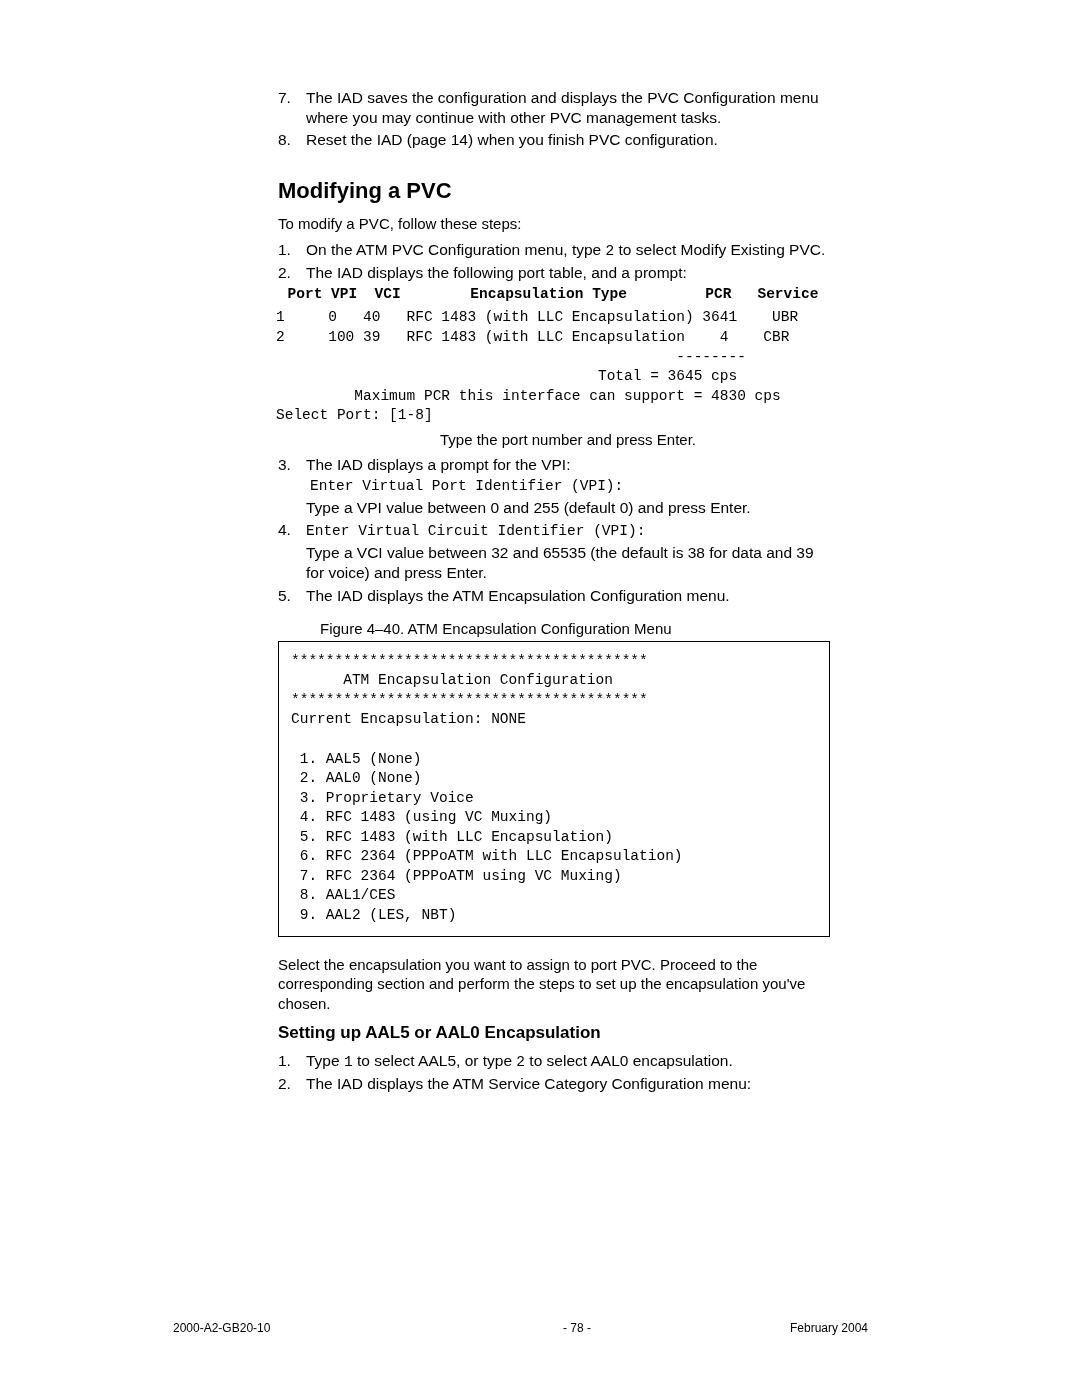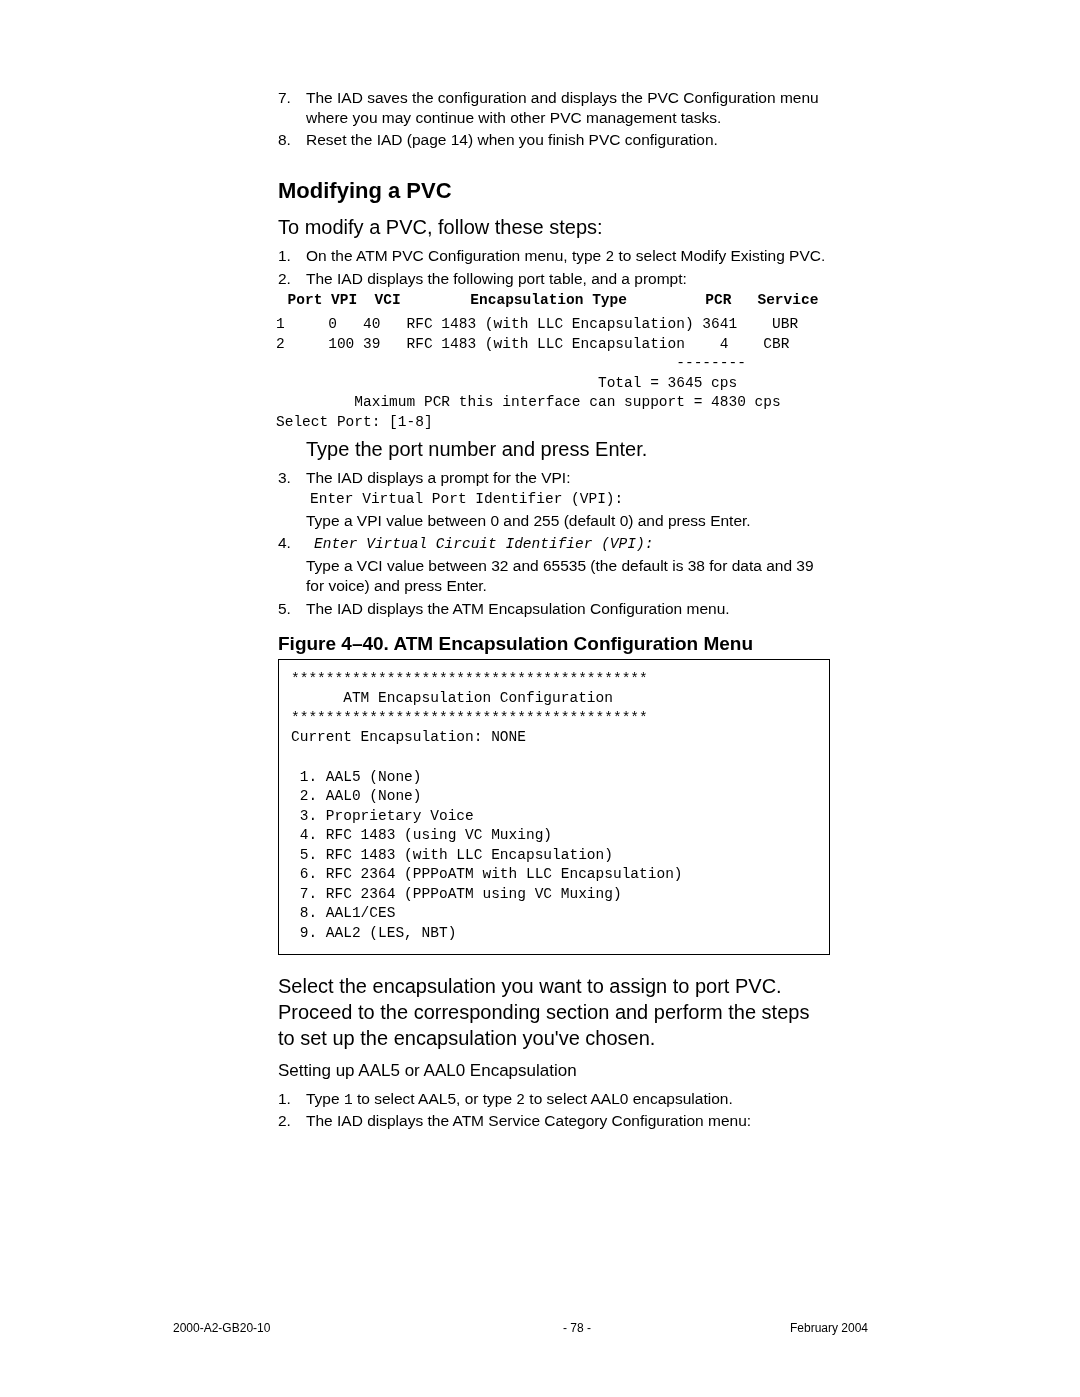--- a/index.html
+++ b/index.html
@@ -17,49 +17,50 @@
   .content { width: 552px; }
   .ol-item { display: flex; margin-bottom: 2px; font-size: 15.5px; line-height: 1.3; }
   .ol-num { width: 28px; flex-shrink: 0; }
   .ol-body { flex: 1; }
   h2.sec {
     font-size: 22px;
     font-weight: bold;
     margin-top: 28px;
     margin-bottom: 10px;
   }
-  .para { font-size: 20px; line-height: 1.3; margin-bottom: 6px; }
+  .para { font-size: 15px; line-height: 1.3; margin-bottom: 6px; }
   .mono { font-family: "Courier New", Courier, monospace; font-size: 14.5px; }
   .mono-bold { font-family: "Courier New", Courier, monospace; font-size: 14.5px; font-weight: bold; text-align: center; }
   pre.term {
     font-family: "Courier New", Courier, monospace;
     font-size: 14.5px;
     line-height: 1.35;
     white-space: pre;
     margin: 2px 0 4px -2px;
   }
-  .indent { margin-left: 28px; }
+  .indent { margin-left: 28px; text-align: center; }
   .fig-caption {
-    font-size: 19px;
-    font-weight: bold;
+    font-size: 15px;
+    font-weight: normal;
     margin-top: 14px;
     margin-bottom: 4px;
+    margin-left: 42px;
   }
   .fig-box {
     border: 1.5px solid #000;
     padding: 10px 12px 10px 12px;
     font-family: "Courier New", Courier, monospace;
     font-size: 14.5px;
     line-height: 1.35;
     white-space: pre;
     margin-bottom: 18px;
   }
   h3.sub {
     font-size: 17px;
-    font-weight: normal;
+    font-weight: bold;
     margin-top: 10px;
     margin-bottom: 8px;
   }
   .footer {
     position: absolute;
     bottom: 62px;
     left: 13px;
     width: 100%;
     padding: 0 225px 0 160px;
     display: flex;
@@ -113,21 +114,21 @@
       <div class="ol-body">
         <div>The IAD displays a prompt for the VPI:</div>
         <div class="mono" style="margin:2px 4px;">Enter Virtual Port Identifier (VPI):</div>
         <div>Type a VPI value between 0 and 255 (default 0) and press Enter.</div>
       </div>
     </div>
 
     <div class="ol-item">
       <div class="ol-num">4.</div>
       <div class="ol-body">
-        <div class="mono" style="margin:2px 8px;font-style:italic;">Enter Virtual Circuit Identifier (VPI):</div>
+        <div class="mono" style="margin:2px 0;">Enter Virtual Circuit Identifier (VPI):</div>
         <div>Type a VCI value between 32 and 65535 (the default is 38 for data and 39 for voice) and press Enter.</div>
       </div>
     </div>
 
     <div class="ol-item">
       <div class="ol-num">5.</div>
       <div class="ol-body">The IAD displays the ATM Encapsulation Configuration menu.</div>
     </div>
 
     <div class="fig-caption">Figure 4–40.  ATM Encapsulation Configuration Menu</div>

